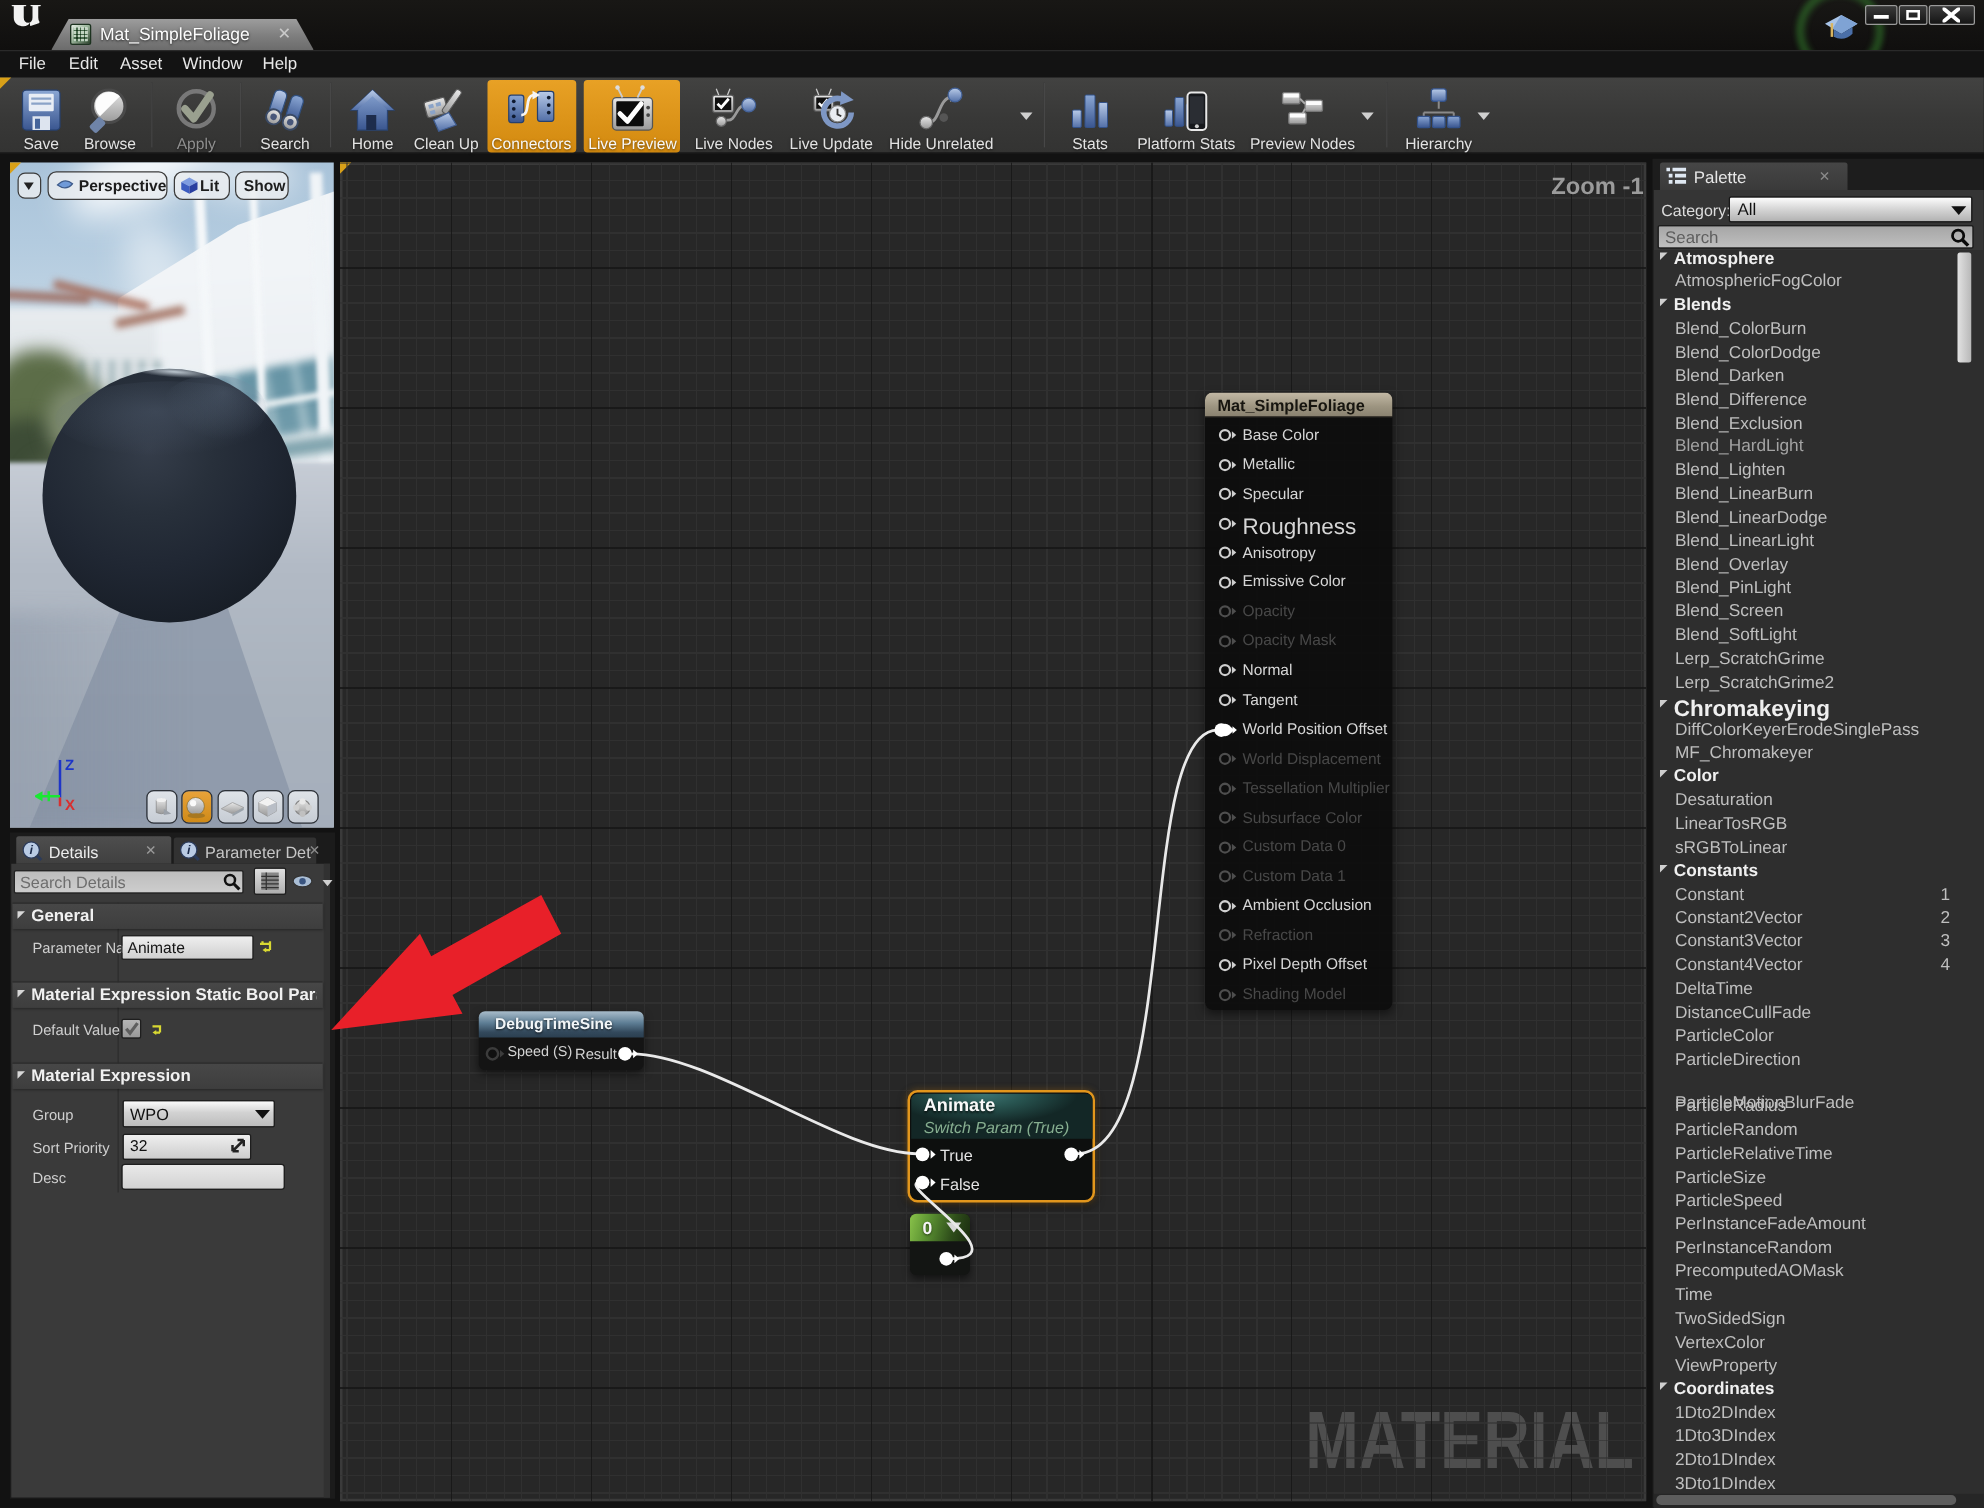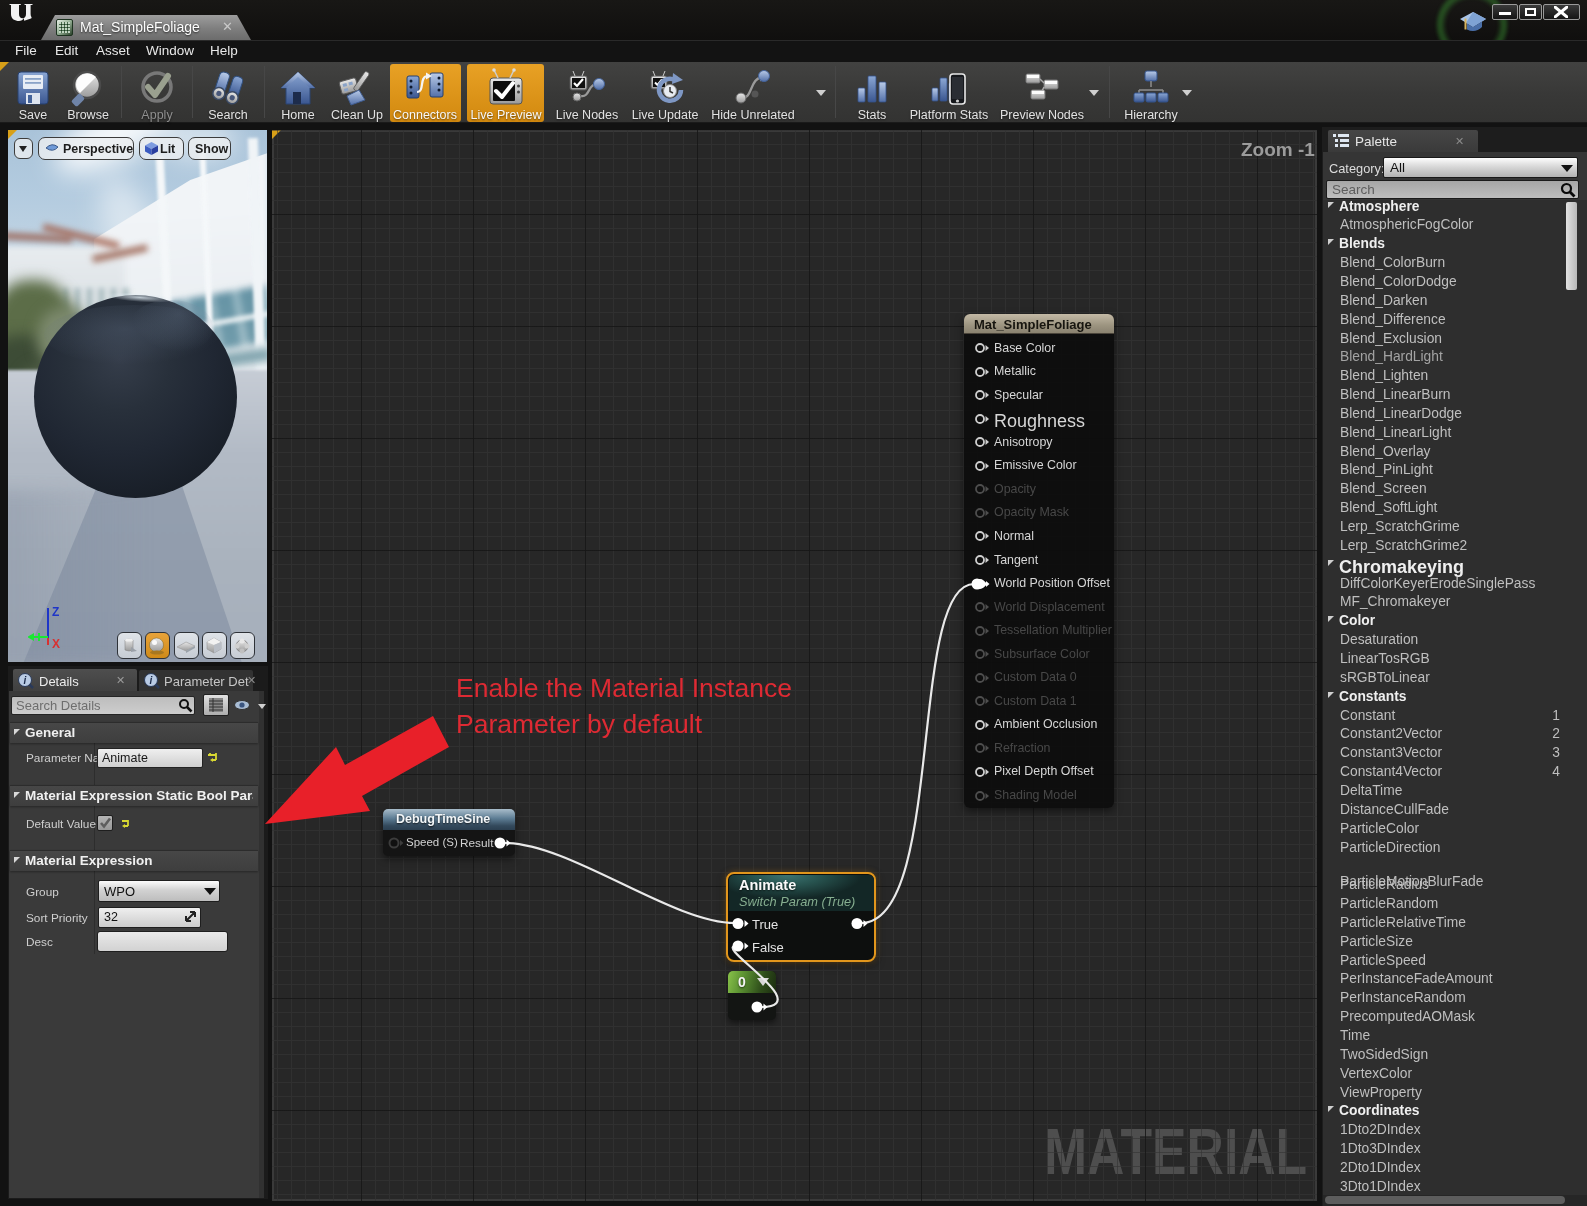--- a/index.html
+++ b/index.html
@@ -565,21 +565,20 @@
         <path d="M744.5 942.5 L748.5 946 L744.5 949.5Z"></path>
   <circle cx="857" cy="923.5" r="5.5"></circle>
         <path d="M863.5 920 L867.5 923.5 L863.5 927Z"></path>
   <circle cx="757" cy="1007" r="5.5"></circle>
         <path d="M763.5 1003.5 L767.5 1007 L763.5 1010.5Z"></path>
   <circle cx="977" cy="584" r="5.5"></circle>
         <path d="M983.5 580.5 L987.5 584 L983.5 587.5Z"></path>
  </g>
 </svg>
 
-<div class="abs" style="left:456px;top:670px;font-size:26.5px;color:#de2a33;line-height:36px;">Enable the Material Instance<br>Parameter by default</div>
 <svg class="abs" style="left:240px;top:680px;pointer-events:none;" width="230" height="160" viewBox="240 680 230 160">
  <polygon points="265,824 336,747 345,765 433,716 449,747 362,796 370,811" fill="#e82029"></polygon>
 </svg>
 
 <div class="abs" style="left:1322px;top:127px;width:265px;height:1079px;background:#1d1d1d;"></div>
 <div class="abs" style="left:1328px;top:130px;width:150px;height:22px;background:linear-gradient(#464646,#3a3a3a);border-radius:2px 2px 0 0;"></div>
 <svg class="abs" style="left:1333px;top:134px;" width="16" height="15" viewBox="0 0 16 15">
       <g fill="#dfe8f2">
         <rect x="0" y="0" width="3" height="3"></rect>
         <rect x="5" y="0" width="11" height="3"></rect>

